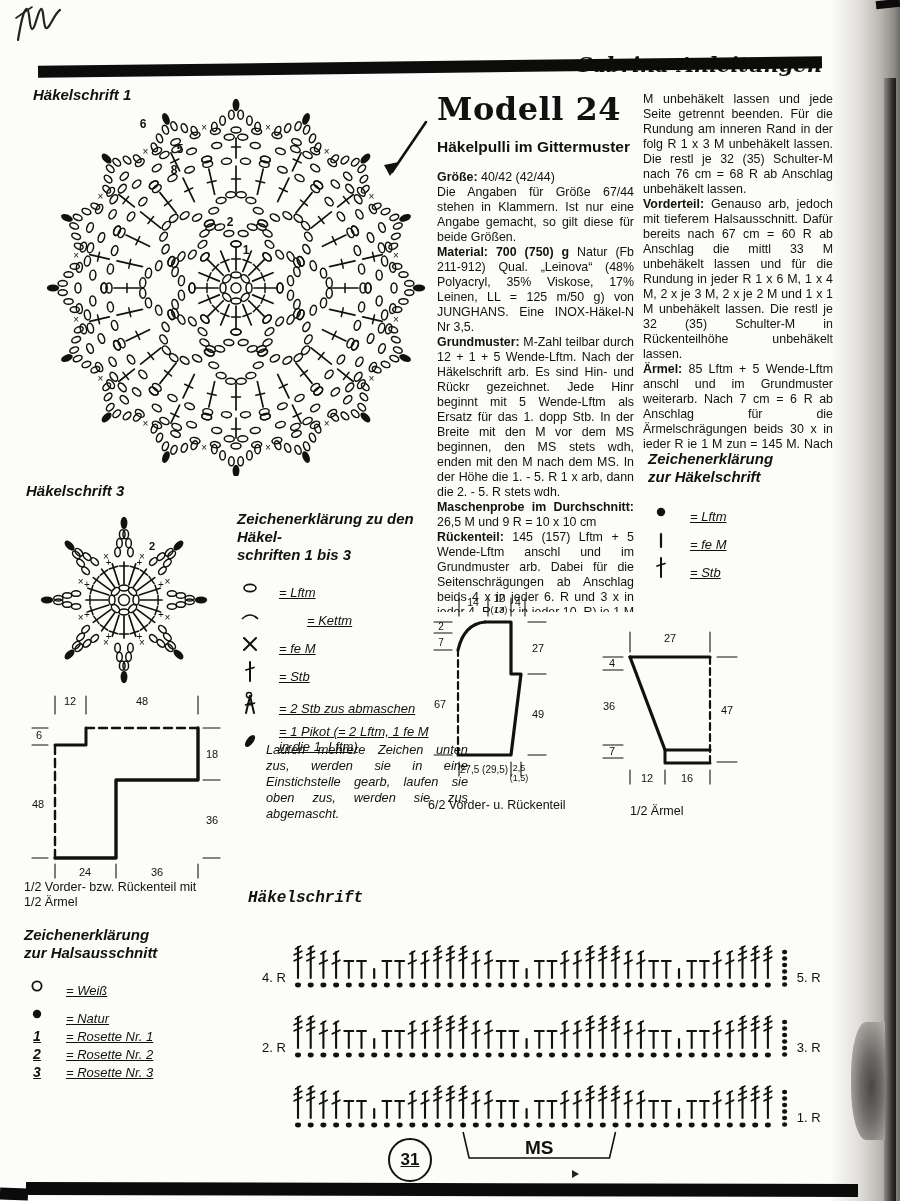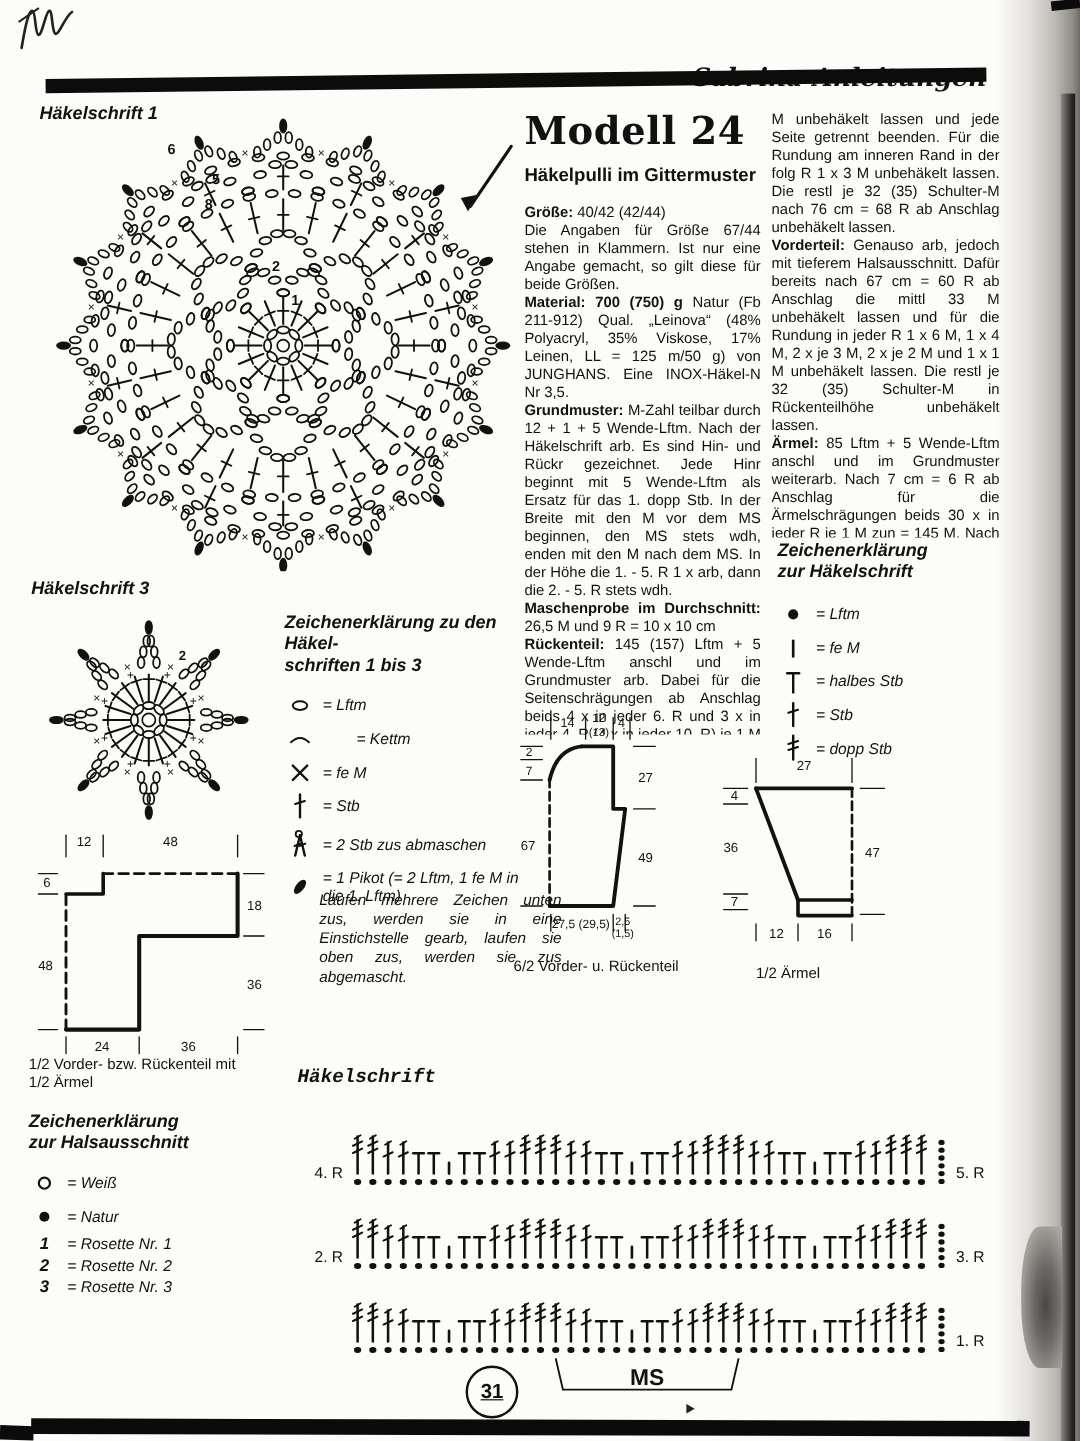--- a/index.html
+++ b/index.html
@@ -3,21 +3,21 @@
 <meta charset="utf-8">
 <style>
   html,body{margin:0;padding:0;background:#777;}
   .page{position:relative;width:900px;height:1201px;background:#fcfcf9;overflow:hidden;
         font-family:"Liberation Sans",sans-serif;color:#111;}
   .abs{position:absolute;}
   .h-it{font-style:italic;font-weight:bold;font-size:15px;}
   .body-col p{margin:0;text-align:justify;font-size:12.4px;line-height:15px;}
   .lead{font-weight:bold;}
   .cap{font-size:12.5px;line-height:15px;}
-  .leg-item{display:flex;align-items:center;gap:6px;margin-bottom:2px;}
+  .leg-item{display:flex;align-items:flex-end;gap:16px;margin-bottom:2px;text-decoration:underline;}
   .leg-item .txt{font-style:italic;font-size:13px;white-space:normal;}
   .lg{width:26px;height:26px;flex:0 0 26px;}
   .lgd{width:26px;flex:0 0 26px;text-align:center;font-weight:bold;font-style:italic;font-size:14px;}
   #header-rule{left:38px;top:61px;width:784px;height:12px;background:#0c0c0c;transform:rotate(-0.7deg);}
   #header-title{left:520px;top:40px;width:302px;text-align:right;font-family:"DejaVu Serif",serif;
         font-style:italic;font-weight:bold;font-size:21px;margin-top:12px;}
   #mid-col{left:437px;top:90px;width:197px;}
   #mid-title{font-family:"DejaVu Serif",serif;font-weight:bold;font-size:32px;letter-spacing:.5px;margin:0 0 10px 0;}
   #mid-sub{font-weight:bold;font-size:15.5px;margin:0 0 14px 0;}
   #mid-paras{height:442px;overflow:hidden;}
@@ -923,39 +923,24 @@
       <span class="txt">= Lftm</span>
       </div>
     <div class="leg-item">
       <span class="lg"><svg width="26" height="26" viewBox="0 0 26 26">
             <line x1="13" y1="8" x2="13" y2="21" stroke="#111" stroke-width="2.2" stroke-linecap="round"></line>
           </svg></span>
       <span class="txt">= fe M</span>
       </div>
     <div class="leg-item">
       <span class="lg"><svg width="26" height="26" viewBox="0 0 26 26">
-            <line x1="13" y1="7" x2="13" y2="23" stroke="#111" stroke-width="2" stroke-linecap="round"></line>
-            <line x1="8" y1="7" x2="18" y2="7" stroke="#111" stroke-width="2" stroke-linecap="round"></line>
-          </svg></span>
-      <span class="txt">= halbes Stb</span>
-      </div>
-    <div class="leg-item">
-      <span class="lg"><svg width="26" height="26" viewBox="0 0 26 26">
             <line x1="13" y1="4" x2="13" y2="23" stroke="#111" stroke-width="2" stroke-linecap="round"></line>
             <line x1="9" y1="12" x2="17" y2="9.5" stroke="#111" stroke-width="1.8" stroke-linecap="round"></line>
           </svg></span>
       <span class="txt">= Stb</span>
-      </div>
-    <div class="leg-item">
-      <span class="lg"><svg width="26" height="26" viewBox="0 0 26 26">
-            <line x1="13" y1="3" x2="13" y2="23" stroke="#111" stroke-width="2" stroke-linecap="round"></line>
-            <line x1="9" y1="10" x2="17" y2="7.5" stroke="#111" stroke-width="1.8" stroke-linecap="round"></line>
-            <line x1="9" y1="15" x2="17" y2="12.5" stroke="#111" stroke-width="1.8" stroke-linecap="round"></line>
-          </svg></span>
-      <span class="txt">= dopp Stb</span>
       </div>
   </div>
 
   <svg class="abs" style="left:595px;top:602px" id="schemC" width="185" height="190" viewBox="0 0 185 190">
       <path d="M35,55 L115,55" fill="none" stroke="#111" stroke-width="3.2" stroke-linecap="round" stroke-linejoin="round"></path>
       <path d="M115,55 L115,160" fill="none" stroke="#111" stroke-width="2.2" stroke-linecap="round" stroke-linejoin="round" stroke-dasharray="7,4"></path>
       <path d="M35,55 L70,148" fill="none" stroke="#111" stroke-width="3.2" stroke-linecap="round" stroke-linejoin="round"></path>
       <path d="M70,148 L115,148 M70,148 L70,161 M70,161 L115,161" fill="none" stroke="#111" stroke-width="3" stroke-linecap="round" stroke-linejoin="round"></path>
       <line x1="35" y1="30" x2="35" y2="50" stroke="#111" stroke-width="1.1" stroke-linecap="round"></line>
       <line x1="115" y1="30" x2="115" y2="50" stroke="#111" stroke-width="1.1" stroke-linecap="round"></line>

